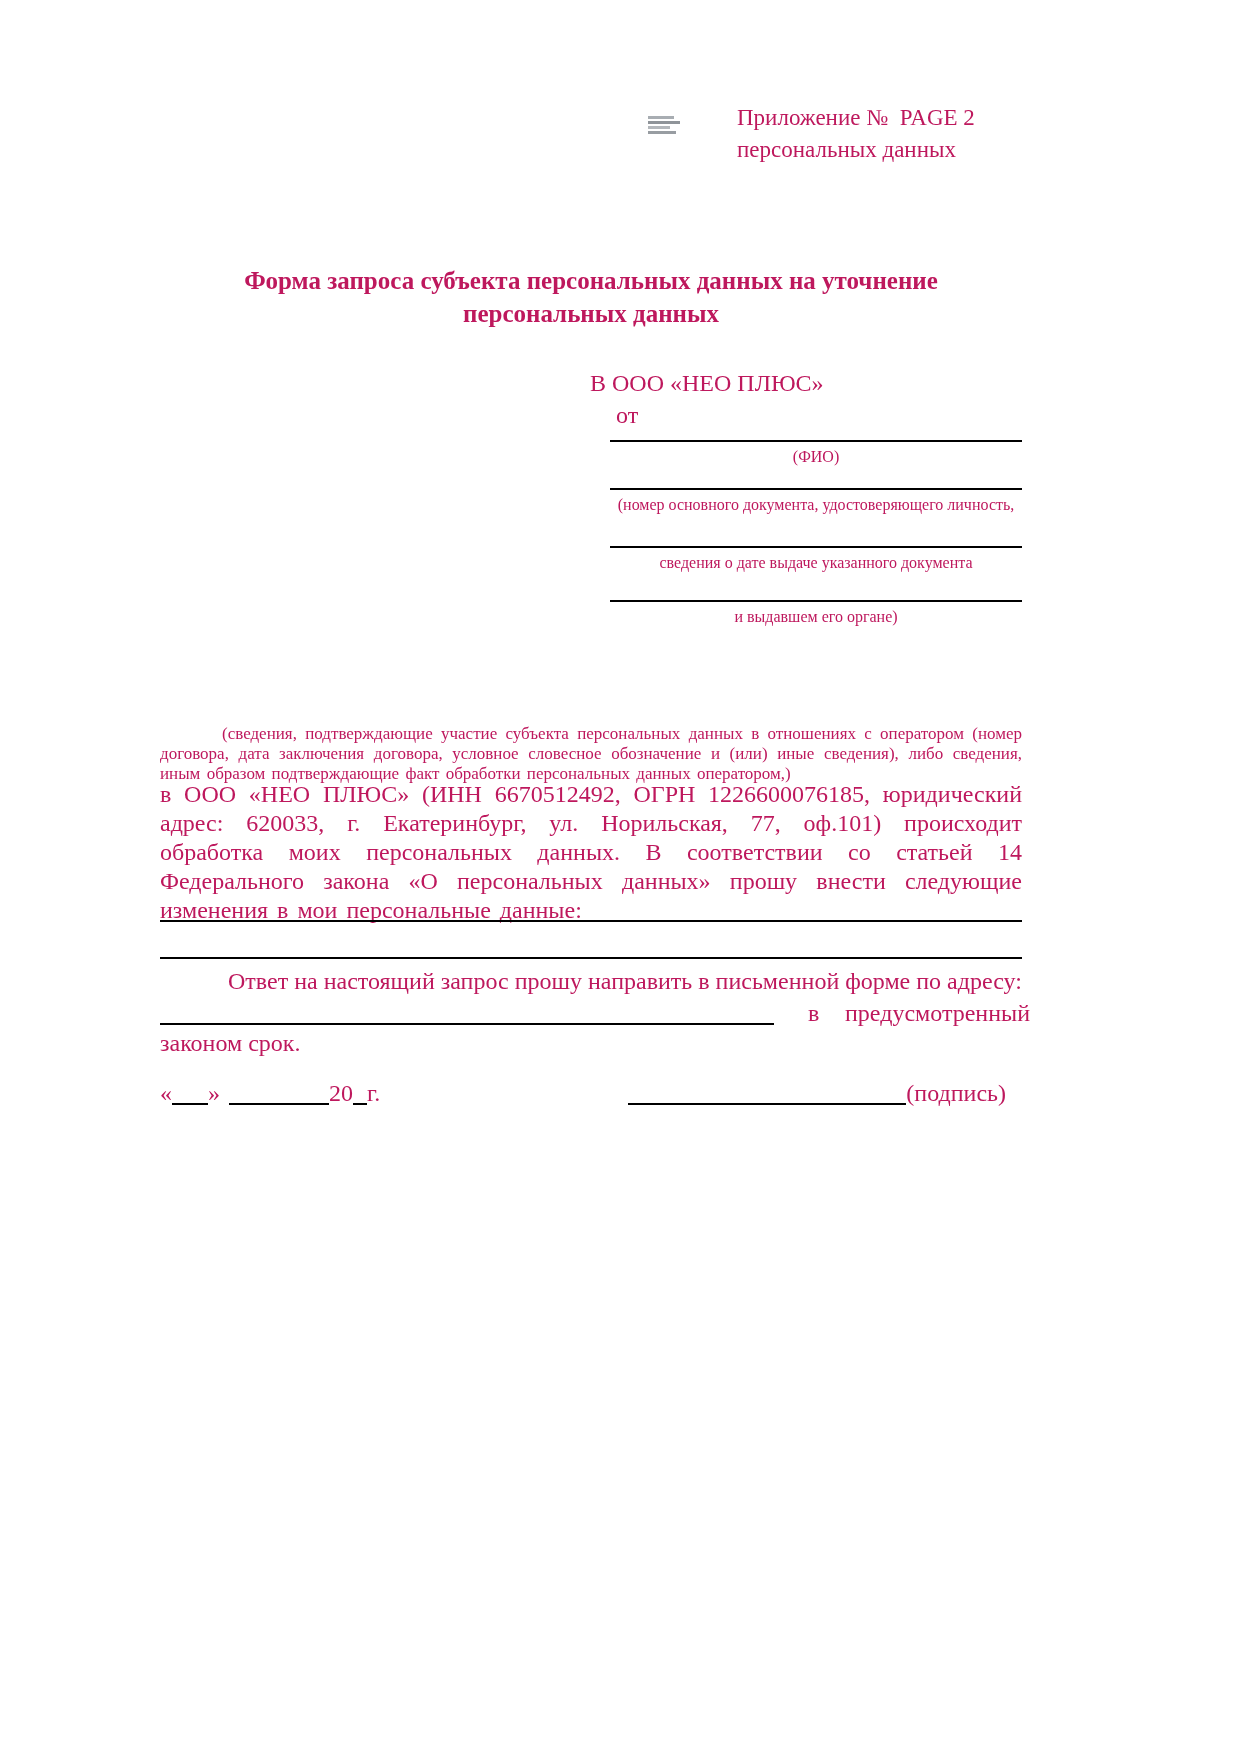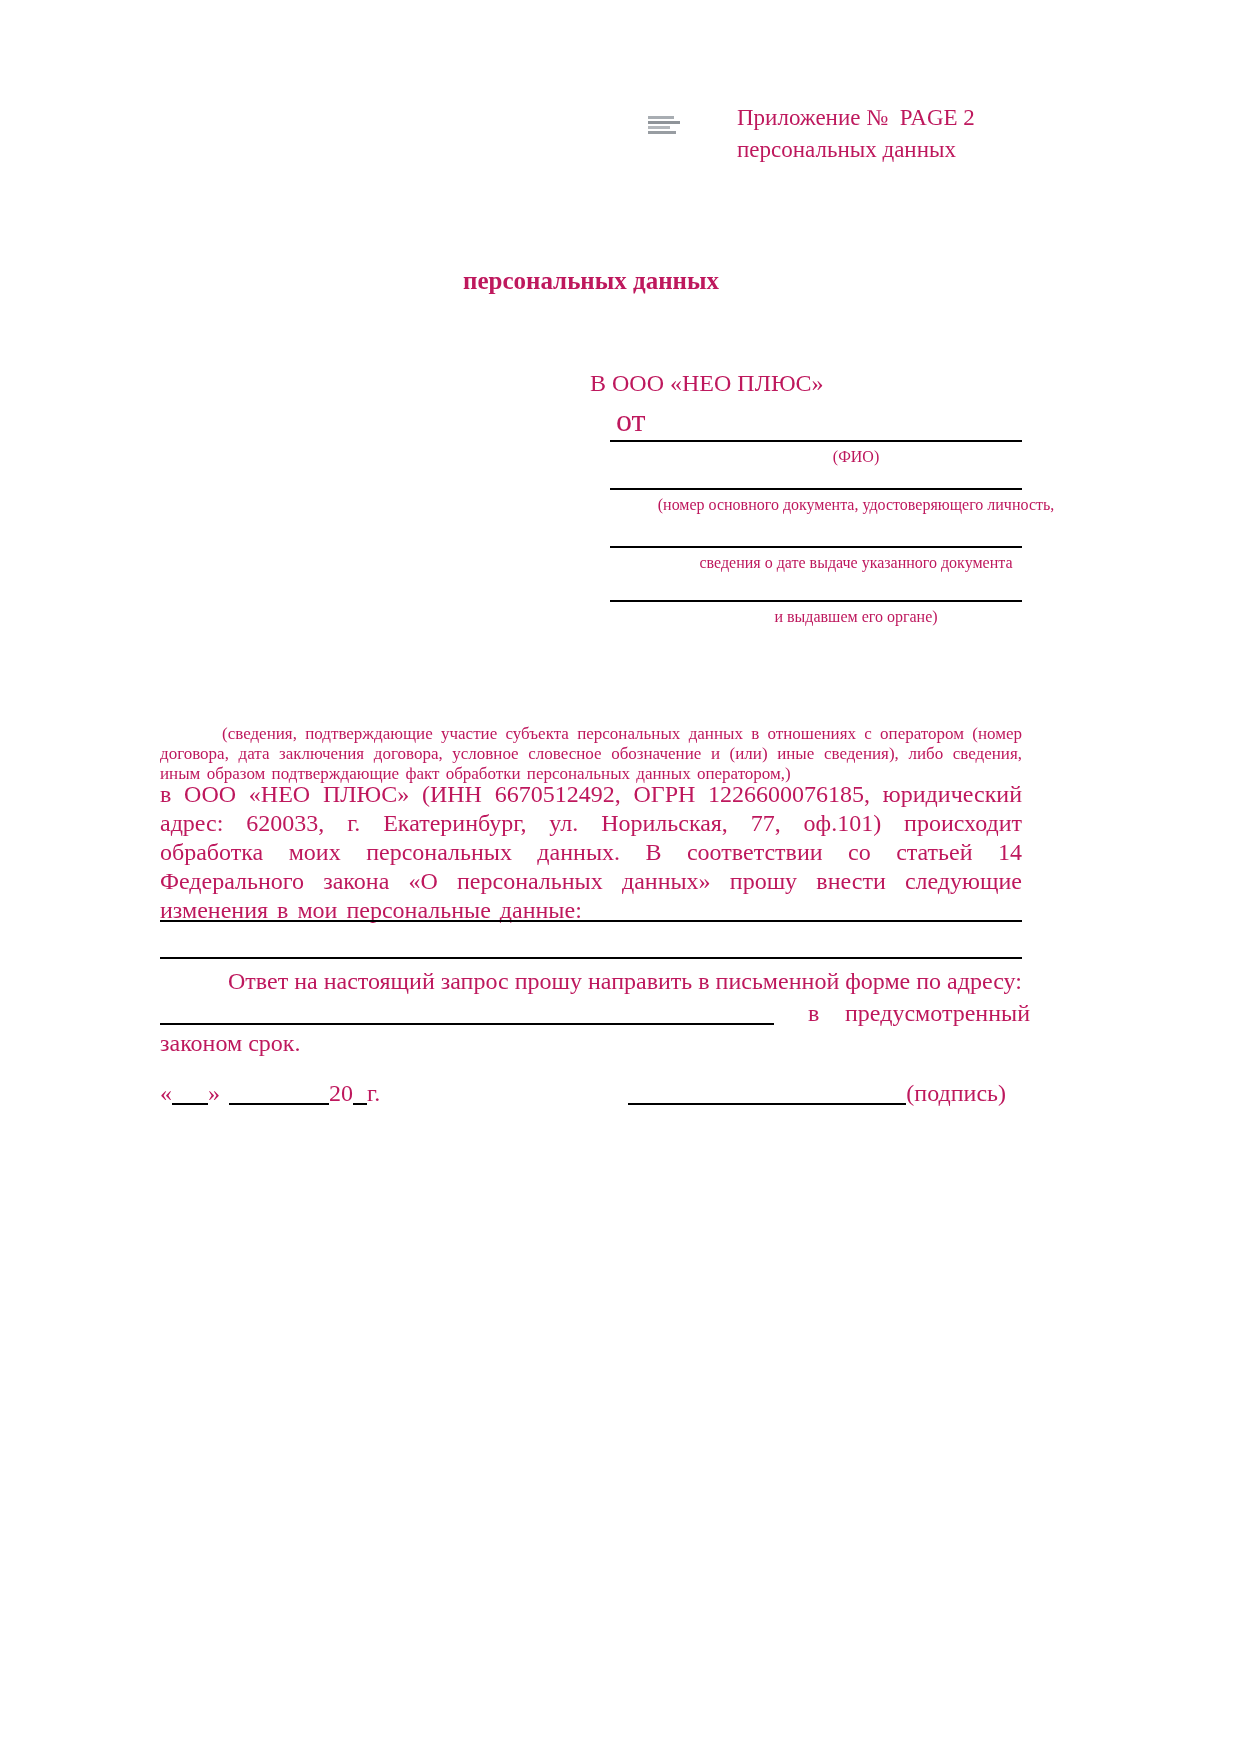--- a/index.html
+++ b/index.html
@@ -23,27 +23,27 @@
 
   #headerBlock { left:737px; top:102px; font-size:23px; line-height:32px; }
 
   #titleBlock {
     left:160px; top:264px; width:862px;
     text-align:center; font-weight:bold;
     font-size:25px; line-height:33px;
   }
 
   #addrOrg  { left:590px; top:370px; font-size:24px; }
-  #addrFrom { left:616px; top:402px; font-size:32px; }
+  #addrFrom { left:616px; top:402px; font-size:24px; }
 
   .fieldLine  { left:610px; width:412px; height:0; border-top:2px solid #000; }
   #fl1{ top:440px; } #fl2{ top:488px; } #fl3{ top:546px; } #fl4{ top:600px; }
   .fieldLabel {
     left:610px; width:412px; text-align:center;
-    font-size:16px; line-height:19px; white-space:nowrap;margin-left:40px;
+    font-size:16px; line-height:19px; white-space:nowrap;
   }
   #fb1{ top:447px; } #fb2{ top:495px; } #fb3{ top:553px; } #fb4{ top:607px; }
 
   #requestHeading { left:160px; top:660px; width:862px; text-align:center; font-size:24px; }
 
   #introRow { left:160px; top:690px; width:862px; display:flex; font-size:24px; line-height:30px; }
   #introRow .text { margin-left:68px; white-space:nowrap; }
   #introRow .fill { flex:1; border-bottom:2px solid #000; height:25px; margin-left:10px; }
 
   #noteBlock {
@@ -89,20 +89,21 @@
     <div class="stripe"></div>
     <div class="stripe"></div>
   </div>
 
   <div class="abs" id="headerBlock">
     <div>Приложение №&nbsp; PAGE 2</div>
     <div>персональных данных</div>
   </div>
 
   <div class="abs" id="titleBlock">
+    <div>Форма запроса субъекта персональных данных на уточнение</div>
     <div>персональных данных</div>
   </div>
 
   <div class="abs" id="addrOrg">В ООО «НЕО ПЛЮС»</div>
   <div class="abs" id="addrFrom">от</div>
 
   <div class="abs fieldLine" id="fl1"></div>
   <div class="abs fieldLabel" id="fb1">(ФИО)</div>
 
   <div class="abs fieldLine" id="fl2"></div>

